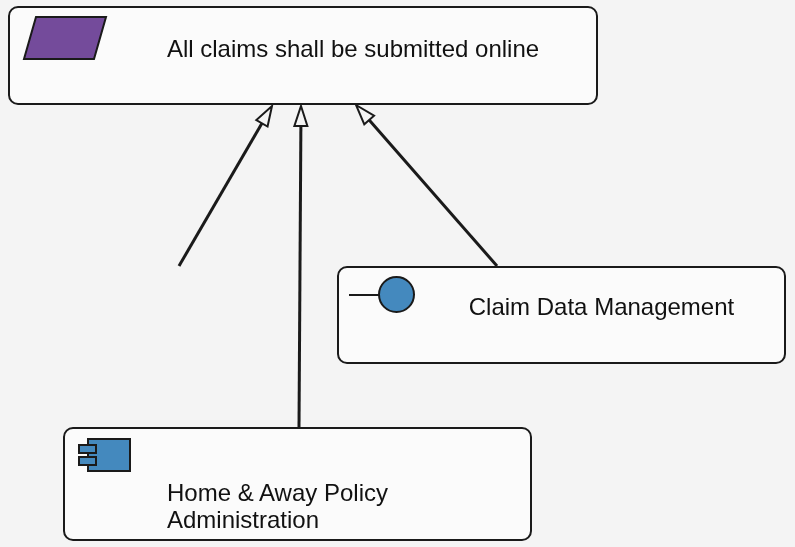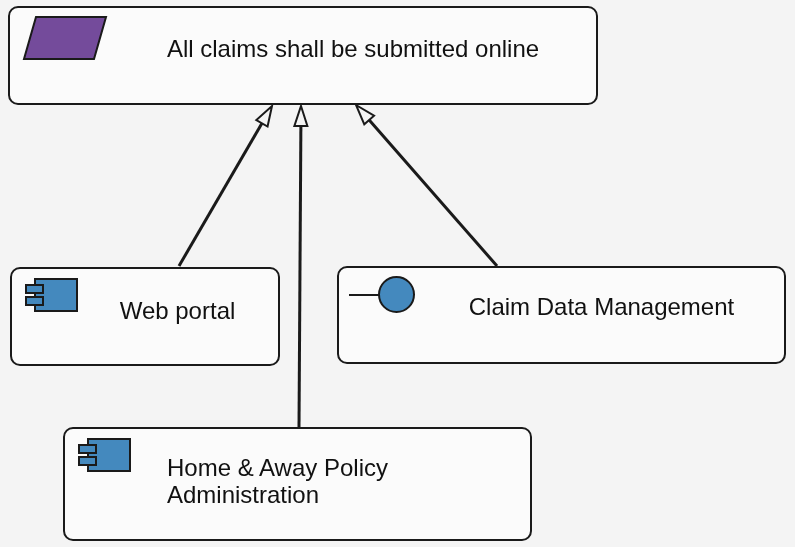--- a/index.html
+++ b/index.html
@@ -38,21 +38,21 @@
   }
   .label{
     font-size:24px;line-height:27px;
     color:var(--text,#111);
     white-space:nowrap;
   }
   .node-requirement .label-area{left:100px;padding-bottom:14px;}
   .node-web-portal  .label-area{left:65px;padding-bottom:12px;}
   .node-claim       .label-area{left:80px;padding-bottom:18px;}
   .node-home .label-area{
-    left:102px;justify-content:flex-start;padding-bottom:6px;
+    left:102px;justify-content:flex-start;padding-bottom:6px;align-items:flex-end;
   }
   .node-home .label{white-space:normal;max-width:262px;text-align:left;}
 
   .shape-purple{fill:var(--purple,#744b9b);stroke:var(--stroke,#1a1a1a);stroke-width:2;}
   .shape-blue{fill:var(--blue,#4489be);stroke:var(--stroke,#1a1a1a);stroke-width:2;}
   .shape-line{stroke:var(--stroke,#1a1a1a);stroke-width:2;}
 </style>
 </head>
 <body>
 
@@ -75,30 +75,20 @@
 
   <div class="node node-requirement">
     <svg class="icon icon-parallelogram" width="100" height="52" viewBox="0 0 100 52">
       <polygon class="shape-purple" points="18,5 88,5 76,47 6,47"></polygon>
     </svg>
     <div class="label-area">
       <span class="label">All claims shall be submitted online</span>
     </div>
   </div>
 
-  <div class="node node-web-portal">
-    <svg class="icon icon-component" width="54" height="36" viewBox="0 0 54 36">
-      <rect class="shape-blue" x="10" y="2" width="42" height="32"></rect>
-      <rect class="shape-blue" x="1" y="8" width="17" height="8"></rect>
-      <rect class="shape-blue" x="1" y="20" width="17" height="8"></rect>
-    </svg>
-    <div class="label-area">
-      <span class="label">Web portal</span>
-    </div>
-  </div>
 
   <div class="node node-claim">
     <svg class="icon icon-lollipop" width="70" height="42" viewBox="0 0 70 42">
       <line class="shape-line" x1="2" y1="21" x2="32" y2="21"></line>
       <circle class="shape-blue" cx="49.5" cy="20.5" r="17.5"></circle>
     </svg>
     <div class="label-area">
       <span class="label">Claim Data Management</span>
     </div>
   </div>

